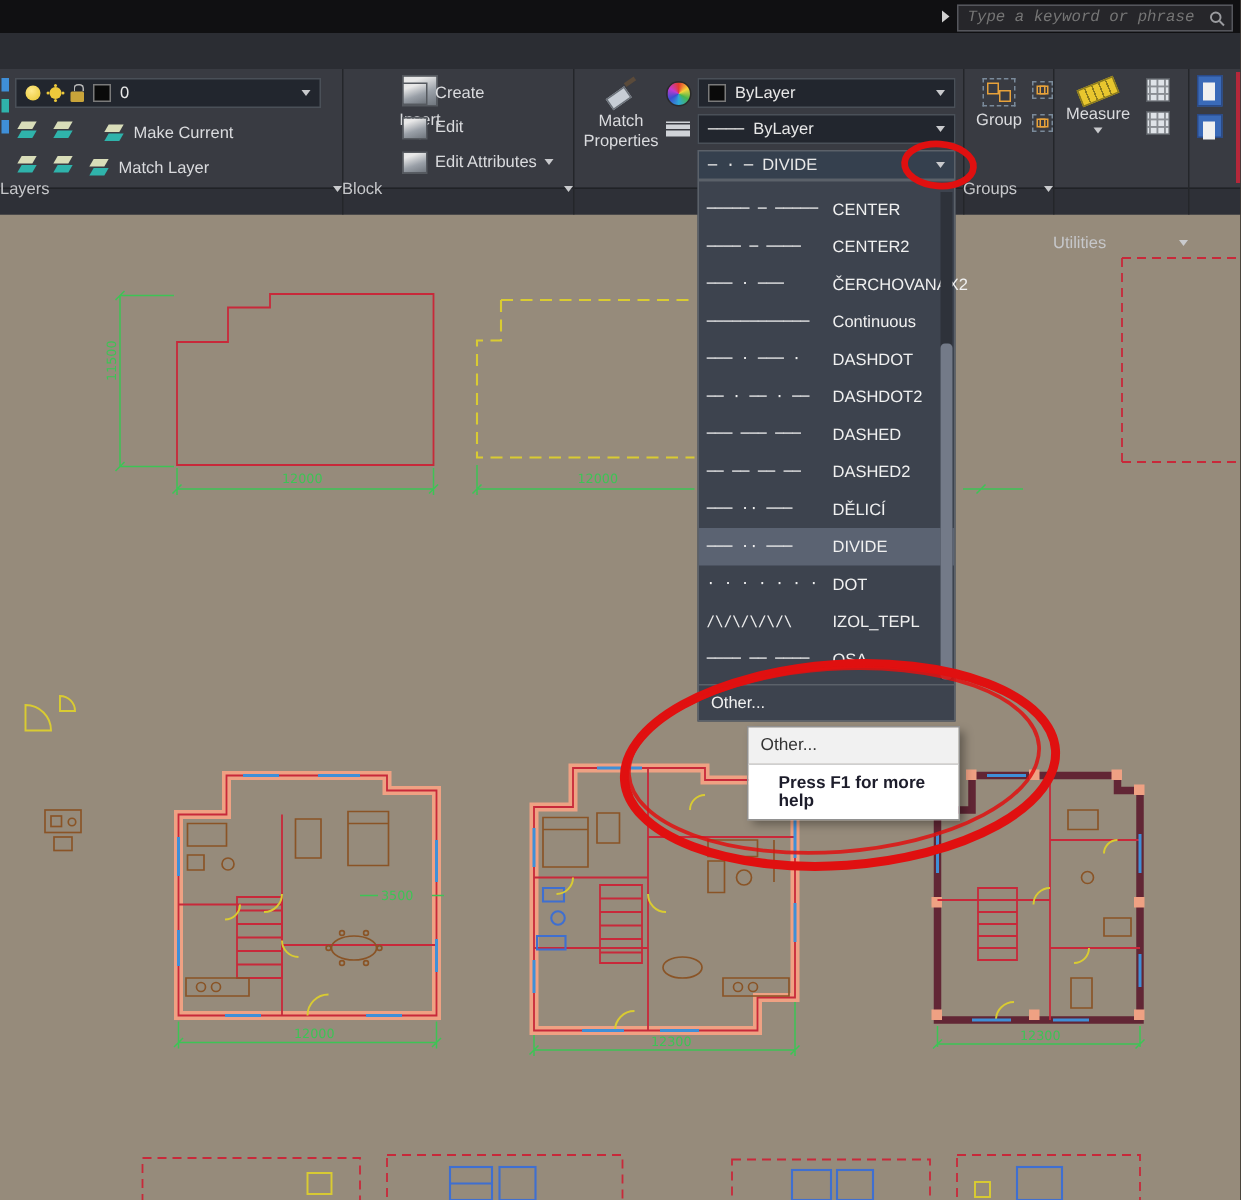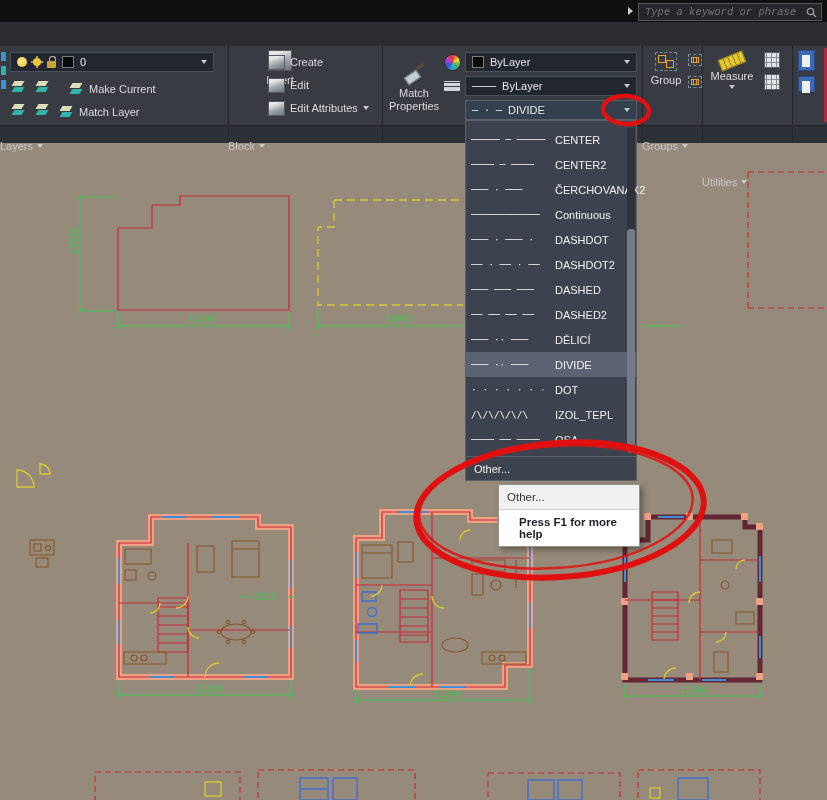--- a/index.html
+++ b/index.html
@@ -8,21 +8,21 @@
 
   
   .chrome{position:absolute;left:0;top:0;width:827px;height:143px;background:#393b42;z-index:10;}
   .titlebar{position:absolute;left:0;top:0;width:827px;height:22px;background:#101012;}
   .title-wrap{position:absolute;left:115px;top:4px;display:flex;gap:18px;color:#dcdcdc;font-size:12px;white-space:nowrap;}
   .tabstrip{position:absolute;left:0;top:22px;width:827px;height:24px;background:#2b2d33;}
   .panelsbg{position:absolute;left:0;top:46px;width:827px;height:79px;background:#393b42;}
   .labelstrip{position:absolute;left:0;top:125px;width:827px;height:18px;background:#2e3037;border-top:1px solid #202226;box-sizing:border-box;}
   .psep{position:absolute;top:46px;width:1px;height:97px;background:#24262a;}
 
-  .plabel{position:absolute;top:140px;font-size:11px;color:#c6c7ca;display:flex;align-items:center;justify-content:flex-start;gap:4px;}
+  .plabel{position:absolute;top:120px;font-size:11px;color:#c6c7ca;display:flex;align-items:center;justify-content:space-between;gap:4px;}
 
   .caret{width:0;height:0;border-left:3.5px solid transparent;border-right:3.5px solid transparent;border-top:4px solid #c9cacd;display:inline-block;}
   .tri-right{width:0;height:0;border-top:4px solid transparent;border-bottom:4px solid transparent;border-left:5px solid #cfcfcf;display:inline-block;}
 
   .search-box{position:absolute;left:638px;top:3px;width:174px;height:16px;background:#26262a;border:1px solid #55565c;display:flex;align-items:center;padding:0 4px;gap:4px;}
   .search-box input{flex:1;background:transparent;border:none;outline:none;color:#bfbfbf;font-style:italic;font-size:10.5px;font-family:Liberation Mono, monospace;min-width:0;}
 
   .app-icon{position:absolute;left:3px;top:25px;width:17px;height:17px;background:#c8102e;border-radius:2px;}
   .app-icon::after{content:"";position:absolute;left:3px;top:5px;width:11px;height:7px;border:2px solid #fff;border-top:none;border-right:none;transform:skewX(-12deg);}
 
@@ -341,21 +341,21 @@
     <div class="rrow" style="left:268px;top:99px;">
       <span class="cube-icon"></span>
       <span>Edit Attributes</span>
       <span class="caret"></span>
     </div>
     <div class="plabel" style="left:228px;width:154px;">
       <span>Block</span>
         <span class="caret"></span>
     </div>
 
-    <div class="vbtn" style="left:386px;top:62px;width:56px;">
+    <div class="vbtn" style="left:386px;top:50px;width:56px;">
       <span class="brush-icon"></span>
       <span style="line-height:13px;">Match Properties</span>
     </div>
     <span class="sphere-icon" style="position:absolute;left:444px;top:54px;"></span>
     <div class="combo" style="left:465px;top:52px;width:172px;">
       <span class="swatch"></span>
       <span>ByLayer</span>
       <span class="caret"></span>
     </div>
     <span class="lw-icon" style="position:absolute;left:444px;top:79px;">

